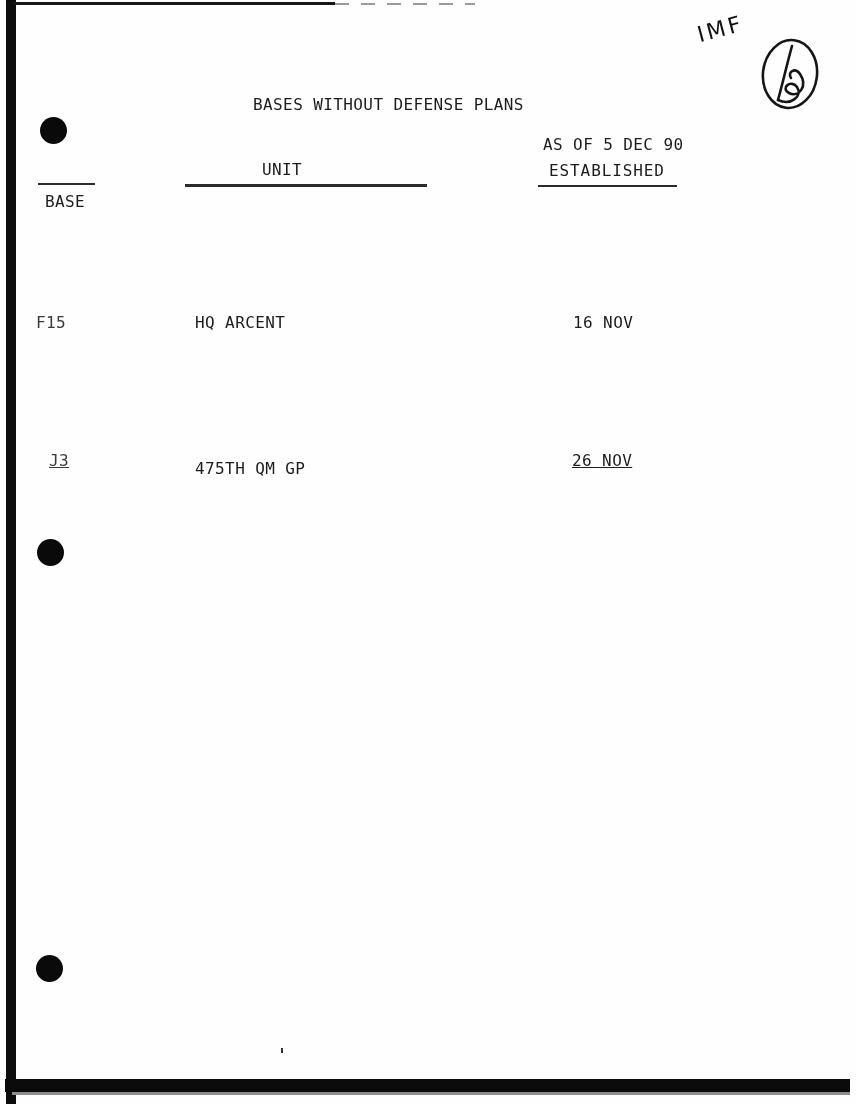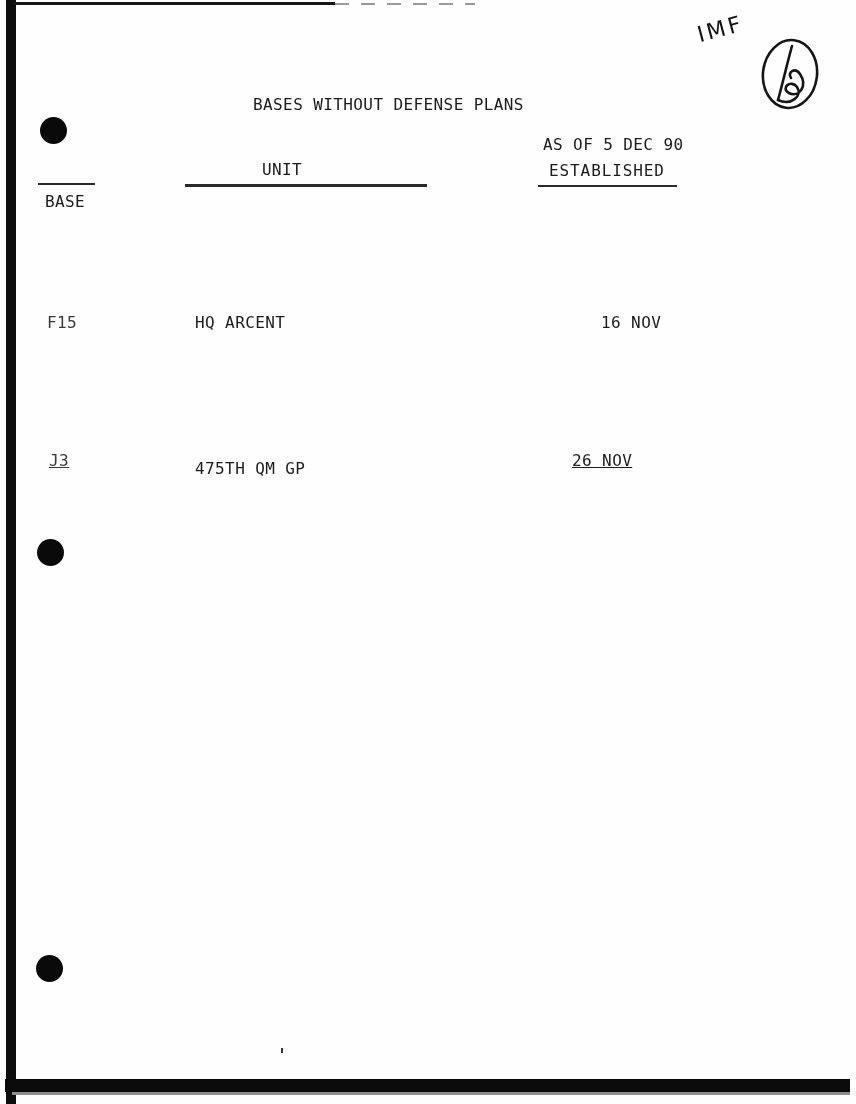--- a/index.html
+++ b/index.html
@@ -78,23 +78,23 @@
   .col-unit    { left: 262px; top: 161px; text-align: center; }
   .col-est     { left: 549px; top: 162px; letter-spacing: 0.9px; }
   .rule {
     position: absolute;
     background: #2b2b2b;
   }
   .rule-base { left: 38px;  top: 183px; width: 57px;  height: 2px; }
   .rule-unit { left: 185px; top: 184px; width: 242px; height: 3px; }
   .rule-est  { left: 538px; top: 185px; width: 139px; height: 2px; }
 
-  .r1-base { left: 47px;  top: 314px; color: #3a3a3a; text-align: center; }
+  .r1-base { left: 36px;  top: 314px; color: #3a3a3a; text-align: center; }
   .r1-unit { left: 195px; top: 314px; }
-  .r1-est  { left: 573px; top: 314px; margin-left: 28px; }
+  .r1-est  { left: 573px; top: 314px; }
   .r2-base { left: 49px;  top: 452px; color: #3a3a3a; text-decoration: underline; }
   .r2-unit { left: 195px; top: 460px; }
   .r2-est  { left: 572px; top: 452px; text-decoration: underline; }
 
   
   .hand-note {
     position: absolute;
     left: 701px; top: 22px;
     font-family: "DejaVu Sans", "Liberation Sans", sans-serif;
     font-size: 22px;

